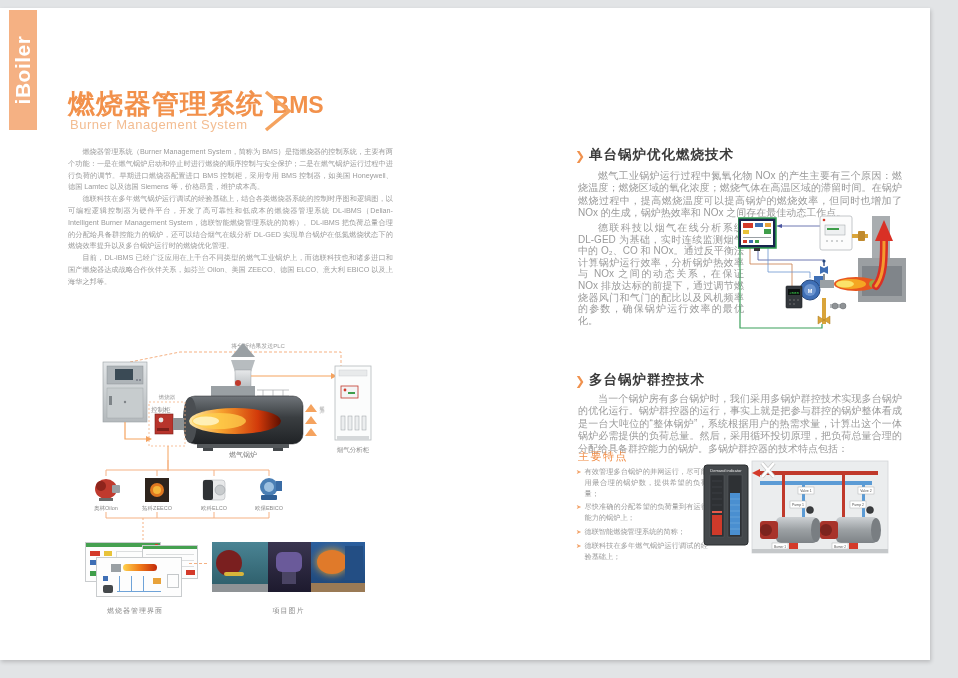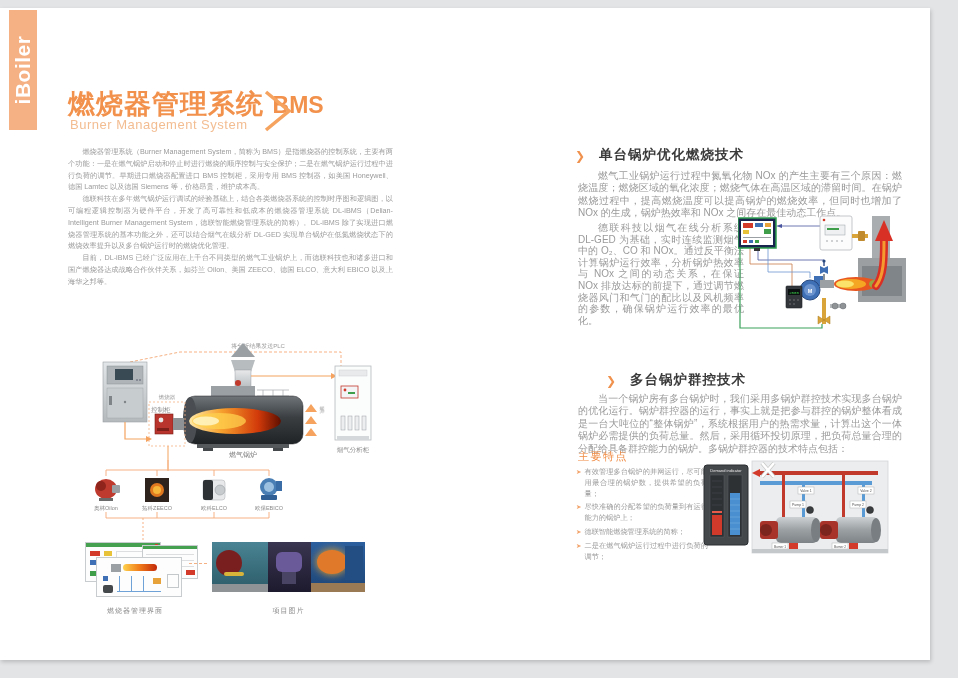--- a/index.html
+++ b/index.html
@@ -8,21 +8,21 @@
   .page{position:absolute;left:0;top:8px;width:930px;height:652px;background:#ffffff;box-shadow:1px 2px 4px rgba(0,0,0,0.18);}
   .abs{position:absolute;}
   .tab{background:#F5B183;}
   .tab span{position:absolute;left:50%;top:50%;transform:translate(-50%,-50%) rotate(-90deg);
     color:#fff;font-size:21px;font-weight:bold;letter-spacing:.5px;white-space:nowrap;}
   .title{color:#F2914B;font-weight:bold;font-size:27px;letter-spacing:1px;white-space:nowrap;}
   .title .suffix{font-size:23px;letter-spacing:0;}
   .subtitle{color:#F3BD92;font-size:13px;letter-spacing:.5px;white-space:nowrap;}
   .bodytext{color:#9a9a9a;font-size:7.2px;line-height:11.8px;text-align:justify;}
   .bodytext p{margin:0;text-indent:2em;}
-  .sec-head{display:flex;align-items:center;gap:14px;}
+  .sec-head{display:flex;align-items:center;gap:4px;}
   .sec-arrow::before{content:"❯";color:#F0914D;font-weight:bold;font-size:12px;}
   .sec-title{color:#3b3b3b;font-weight:bold;font-size:13.5px;letter-spacing:1px;white-space:nowrap;}
   .para{color:#9a9a9a;font-size:10px;text-align:justify;}
   .para-indent{text-indent:2em;}
   .features-title{color:#F08C45;font-weight:normal;font-size:11px;letter-spacing:1.5px;}
   .features{list-style:none;margin:0;padding:0;}
   .features li{display:flex;gap:3px;color:#9a9a9a;font-size:7.2px;line-height:10.8px;margin-bottom:3px;text-align:justify;}
   .fa::before{content:"➤";color:#F2A268;font-size:6.5px;line-height:10.8px;}
   .caption{color:#8a8a8a;font-size:7px;text-align:center;letter-spacing:1px;}
   .vlabel{writing-mode:vertical-rl;font-size:5px;color:#bdbdbd;letter-spacing:1px;}
@@ -45,21 +45,21 @@
     <span>燃烧器管理系统</span>
     <span class="suffix">BMS</span>
   </div>
   <div class="abs subtitle" style="left:70px;top:117px;">Burner Management System</div>
   <svg class="abs" style="left:260px;top:88px;" width="36" height="46" viewBox="0 0 36 46">
     <polyline points="6,4 29,23 6,42" fill="none" stroke="#F5A35F" stroke-width="3.5"></polyline>
   </svg>
 
   <div class="abs bodytext" style="left:68px;top:146px;width:325px;">
     <p>燃烧器管理系统（Burner Management System，简称为 BMS）是指燃烧器的控制系统，主要有两个功能：一是在燃气锅炉启动和停止时进行燃烧的顺序控制与安全保护；二是在燃气锅炉运行过程中进行负荷的调节。早期进口燃烧器配置进口 BMS 控制柜，采用专用 BMS 控制器，如美国 Honeywell、德国 Lamtec 以及德国 Siemens 等，价格昂贵，维护成本高。</p>
-    <p>德联科技在多年燃气锅炉运行调试的经验基础上，结合各类燃烧器系统的控制时序图和逻辑图，以可编程逻辑控制器为硬件平台，开发了高可靠性和低成本的燃烧器管理系统 DL-iBMS（Delian-Intelligent Burner Management System，德联智能燃烧管理系统的简称）。DL-iBMS 除了实现进口燃烧器管理系统的基本功能之外，还可以结合烟气在线分析 DL-GED 实现单台锅炉在低氮燃烧状态下的燃烧效率提升以及多台锅炉运行时的燃烧优化管理。</p>
+    <p>德联科技在多年燃气锅炉运行调试的经验基础上，结合各类燃烧器系统的控制时序图和逻辑图，以可编程逻辑控制器为硬件平台，开发了高可靠性和低成本的燃烧器管理系统 DL-iBMS（Delian-Intelligent Burner Management System，德联智能燃烧管理系统的简称）。DL-iBMS 把负荷总量合理的分配给具备群控能力的锅炉，还可以结合烟气在线分析 DL-GED 实现单台锅炉在低氮燃烧状态下的燃烧效率提升以及多台锅炉运行时的燃烧优化管理。</p>
     <p>目前，DL-iBMS 已经广泛应用在上千台不同类型的燃气工业锅炉上，而德联科技也和诸多进口和国产燃烧器达成战略合作伙伴关系，如芬兰 Oilon、美国 ZEECO、德国 ELCO、意大利 EBICO 以及上海华之邦等。</p>
   </div>
 
   <svg class="abs" style="left:85px;top:340px;" width="300" height="132" viewBox="0 0 300 132">
     <defs>
       <linearGradient id="gSteel" x1="0" y1="0" x2="0" y2="1">
         <stop offset="0" stop-color="#e7e9ea"></stop>
           <stop offset="0.5" stop-color="#c2c6c9"></stop>
           <stop offset="1" stop-color="#9fa4a7"></stop>
       </linearGradient>
@@ -331,42 +331,42 @@
     <g>
       <rect x="84" y="84" width="4" height="26" fill="#d9a43a"></rect>
       <polygon points="80,102 86,106 80,110" fill="#d9a43a" stroke="#a8791f" stroke-width="0.5"></polygon>
       <polygon points="92,102 86,106 92,110" fill="#d9a43a" stroke="#a8791f" stroke-width="0.5"></polygon>
       <rect x="92" y="90" width="16" height="4" fill="#b5b9bc"></rect>
       <circle cx="97" cy="92" r="3" fill="#8f9396" stroke="#6a6f73" stroke-width="0.5"></circle>
       <circle cx="105" cy="92" r="3" fill="#8f9396" stroke="#6a6f73" stroke-width="0.5"></circle>
     </g>
   </svg>
 
-  <div class="abs sec-head" style="left:606px;top:371px;">
+  <div class="abs sec-head" style="left:575px;top:371px;">
     <span class="sec-arrow"></span>
     <span class="sec-title">多台锅炉群控技术</span>
   </div>
   <div class="abs para para-indent" style="left:578px;top:393px;width:324px;line-height:12.4px;">当一个锅炉房有多台锅炉时，我们采用多锅炉群控技术实现多台锅炉的优化运行。锅炉群控器的运行，事实上就是把参与群控的锅炉整体看成是一台大吨位的“整体锅炉”，系统根据用户的热需求量，计算出这个一体锅炉必需提供的负荷总量。然后，采用循环投切原理，把负荷总量合理的分配给具备群控能力的锅炉。多锅炉群控器的技术特点包括：</div>
   <div class="abs features-title" style="left:578px;top:449px;">主要特点</div>
   <ul class="features abs" style="left:576px;top:467px;width:132px;">
     <li>
         <span class="fa"></span>
         <span>有效管理多台锅炉的并网运行，尽可能用最合理的锅炉数，提供希望的负荷量；</span>
       </li>
     <li>
         <span class="fa"></span>
         <span>尽快准确的分配希望的负荷量到有运行能力的锅炉上；</span>
       </li>
     <li>
         <span class="fa"></span>
         <span>德联智能燃烧管理系统的简称；</span>
       </li>
     <li>
         <span class="fa"></span>
-        <span>二是在燃气锅炉运行过程中进行负荷的调节；</span>
+        <span>德联科技在多年燃气锅炉运行调试的经验基础上；</span>
       </li>
   </ul>
 
   <svg class="abs" style="left:702px;top:457px;" width="190" height="102" viewBox="0 0 190 102">
     <defs>
       <linearGradient id="gShell" x1="0" y1="0" x2="0" y2="1">
         <stop offset="0" stop-color="#cdd1d4"></stop>
           <stop offset="0.5" stop-color="#9ba0a3"></stop>
           <stop offset="1" stop-color="#7e8387"></stop>
       </linearGradient>

